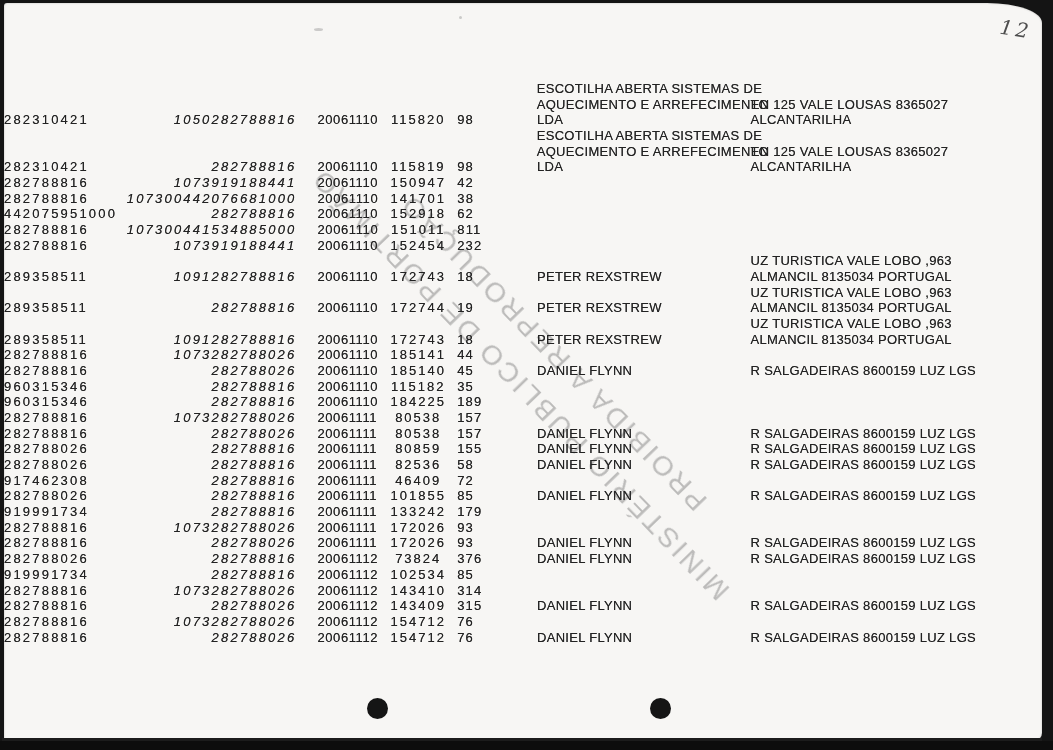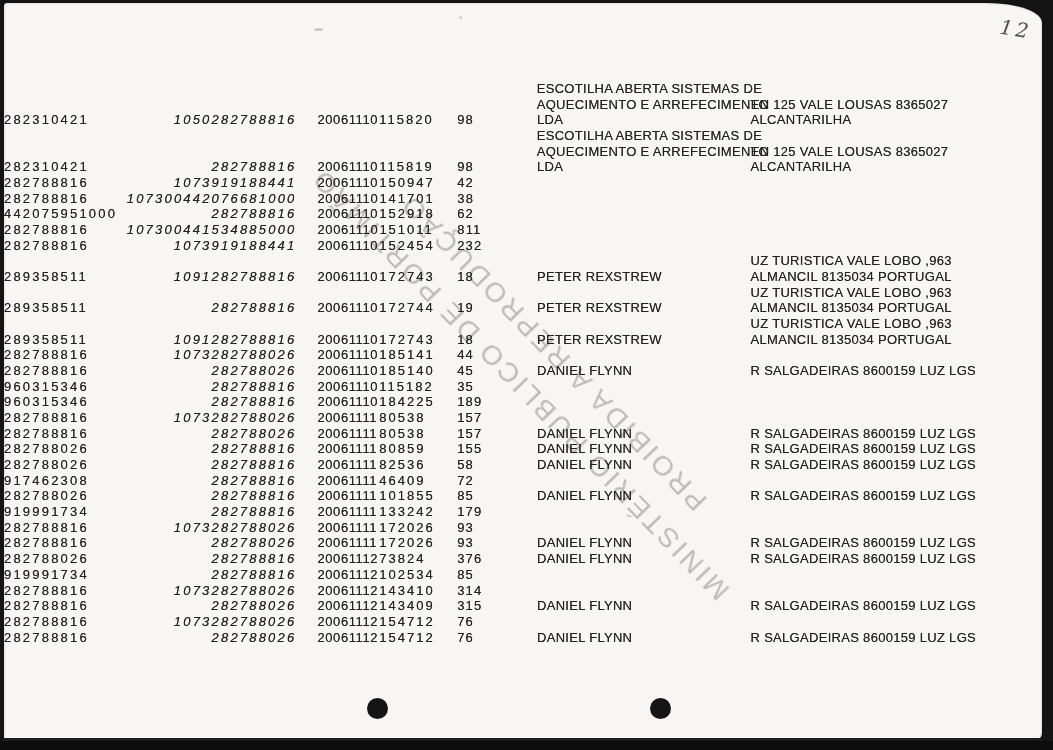--- a/index.html
+++ b/index.html
@@ -21,21 +21,21 @@
     position:absolute;left:2px;top:738px;width:1040px;height:3px;background:#1c1c1c;
   }
   .content{position:absolute;left:0;top:0;width:100%;height:100%;}
   .rows{position:absolute;left:0px;top:78px;width:1038px;}
   .row{display:flex;height:15.68px;line-height:15.68px;font-size:13px;color:#222;
        letter-spacing:.3px; text-shadow:0 0 .5px rgba(45,45,45,.75);}
   .c{white-space:nowrap;overflow:visible;}
   .c1{width:123px;text-align:left;letter-spacing:2.2px;}
   .c2{width:170px;text-align:right;letter-spacing:2.2px;font-style:italic;}
   .c3{width:62px;margin-left:21px;text-align:left;letter-spacing:.6px;}
-  .c4{width:78px;text-align:left;letter-spacing:2.0px;}
+  .c4{width:78px;text-align:center;letter-spacing:2.0px;}
   .c5{width:75px;letter-spacing:1.2px;}
   .c6{width:210px;margin-left:5px;text-align:left;}
   .c7{width:292px;margin-left:4px;text-align:left;}
   .watermark{
     position:absolute;left:533px;top:365px;
     transform:translate(-50%,-50%) rotate(226deg);
     color:rgba(118,118,118,.46);
     font-size:28px;line-height:46px;letter-spacing:3px;
     white-space:nowrap;text-align:center;
     filter:blur(.4px);

